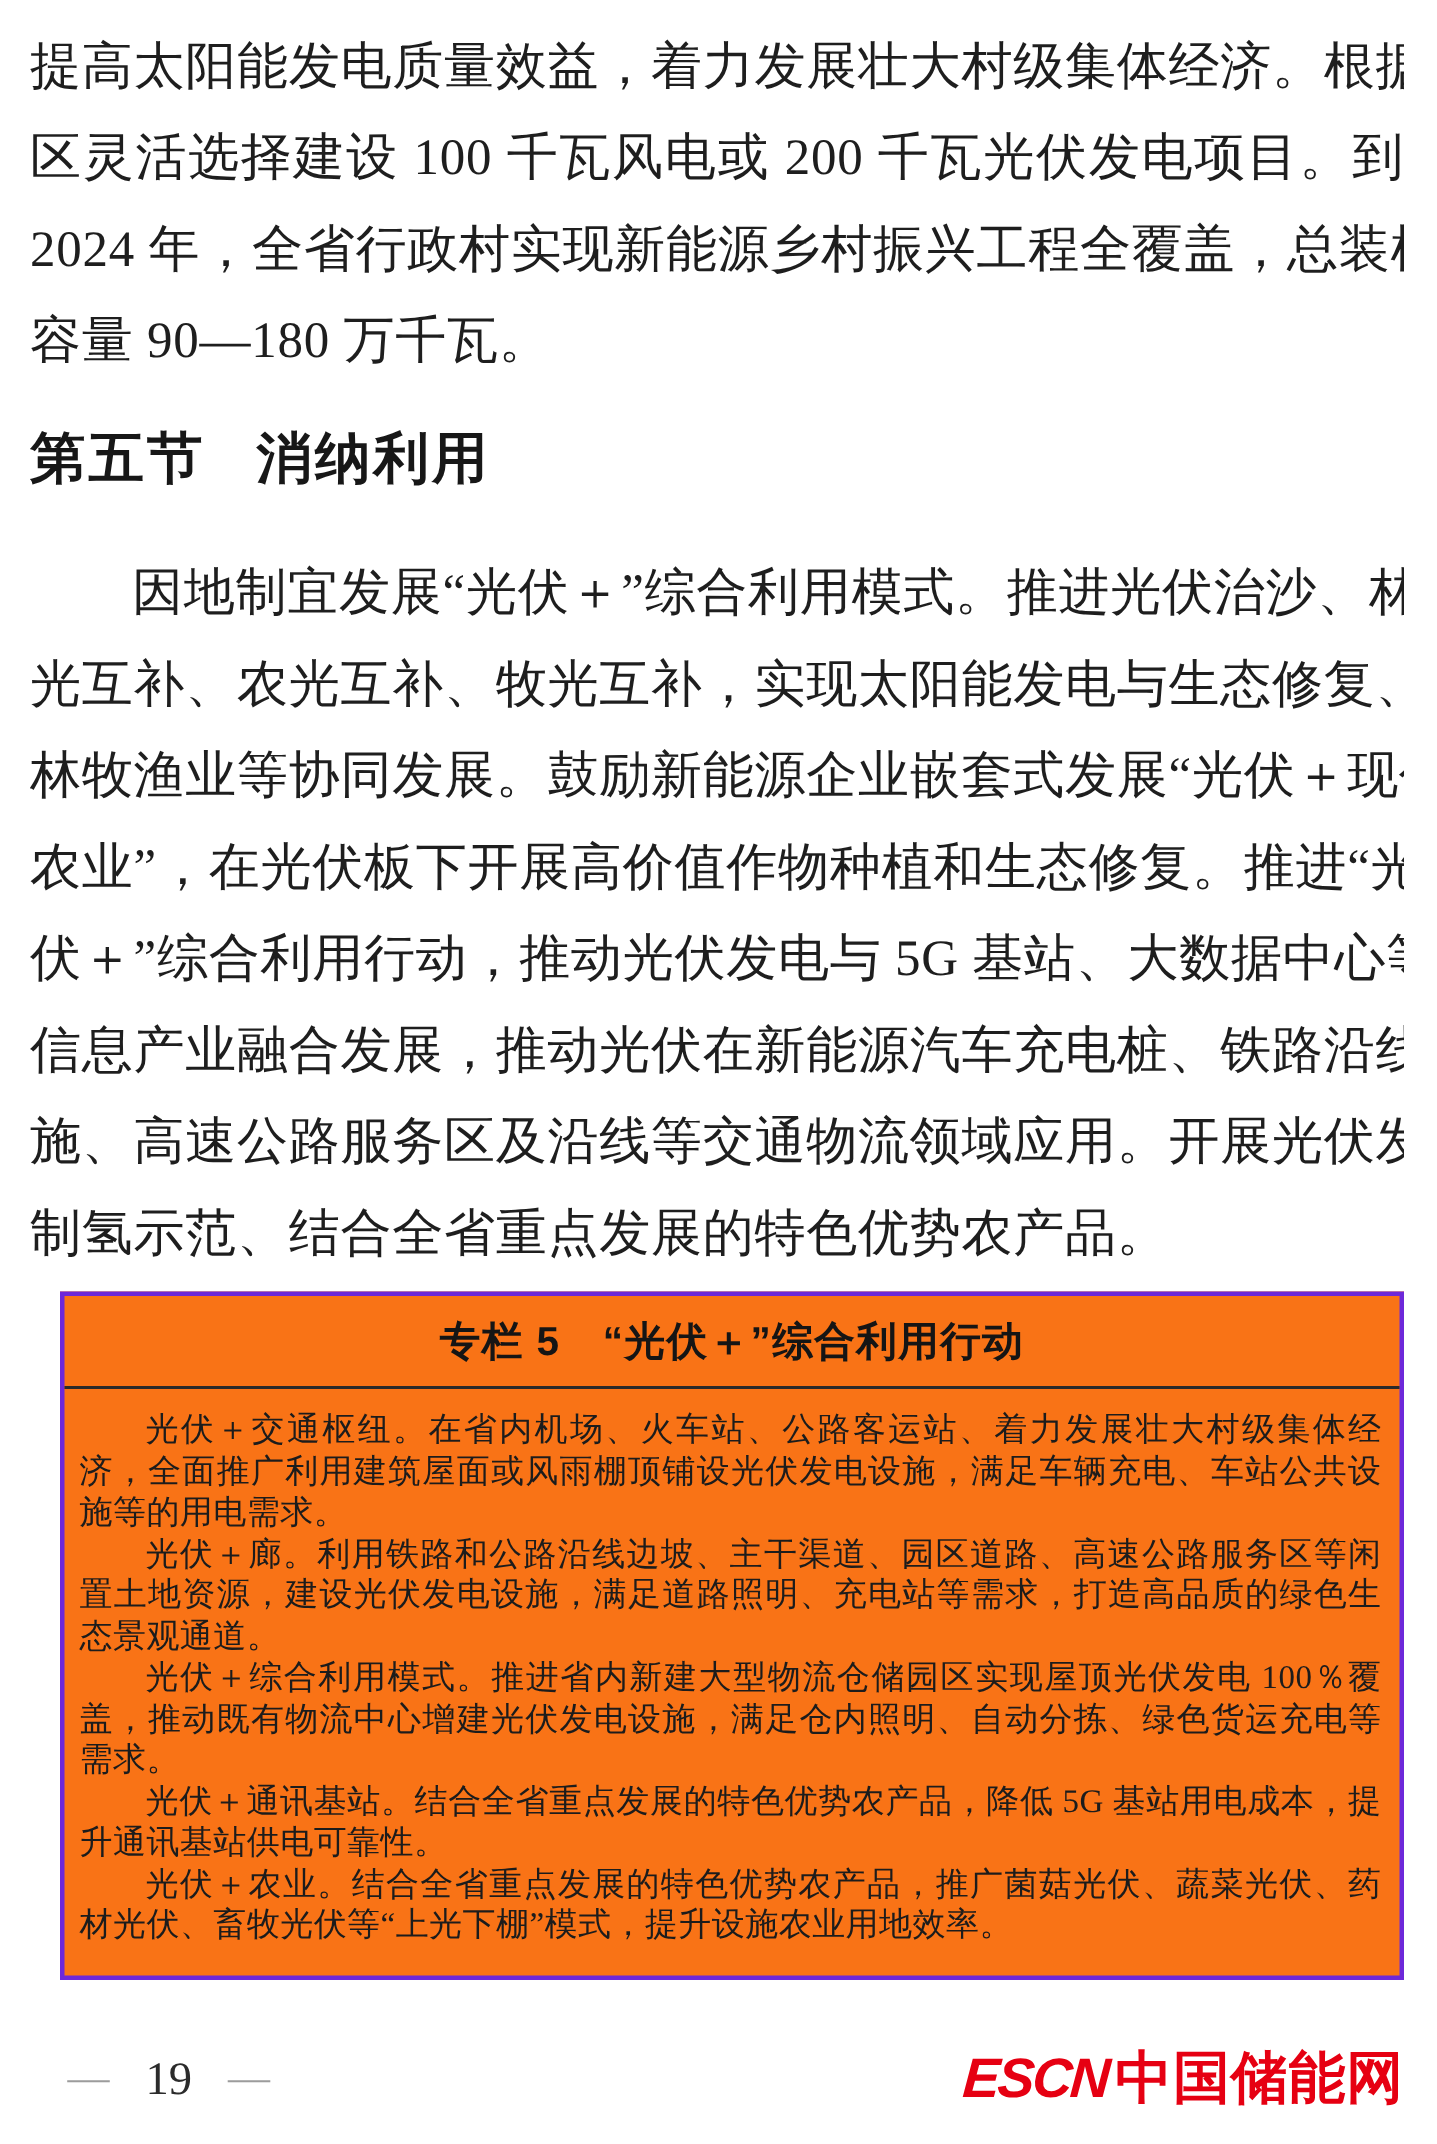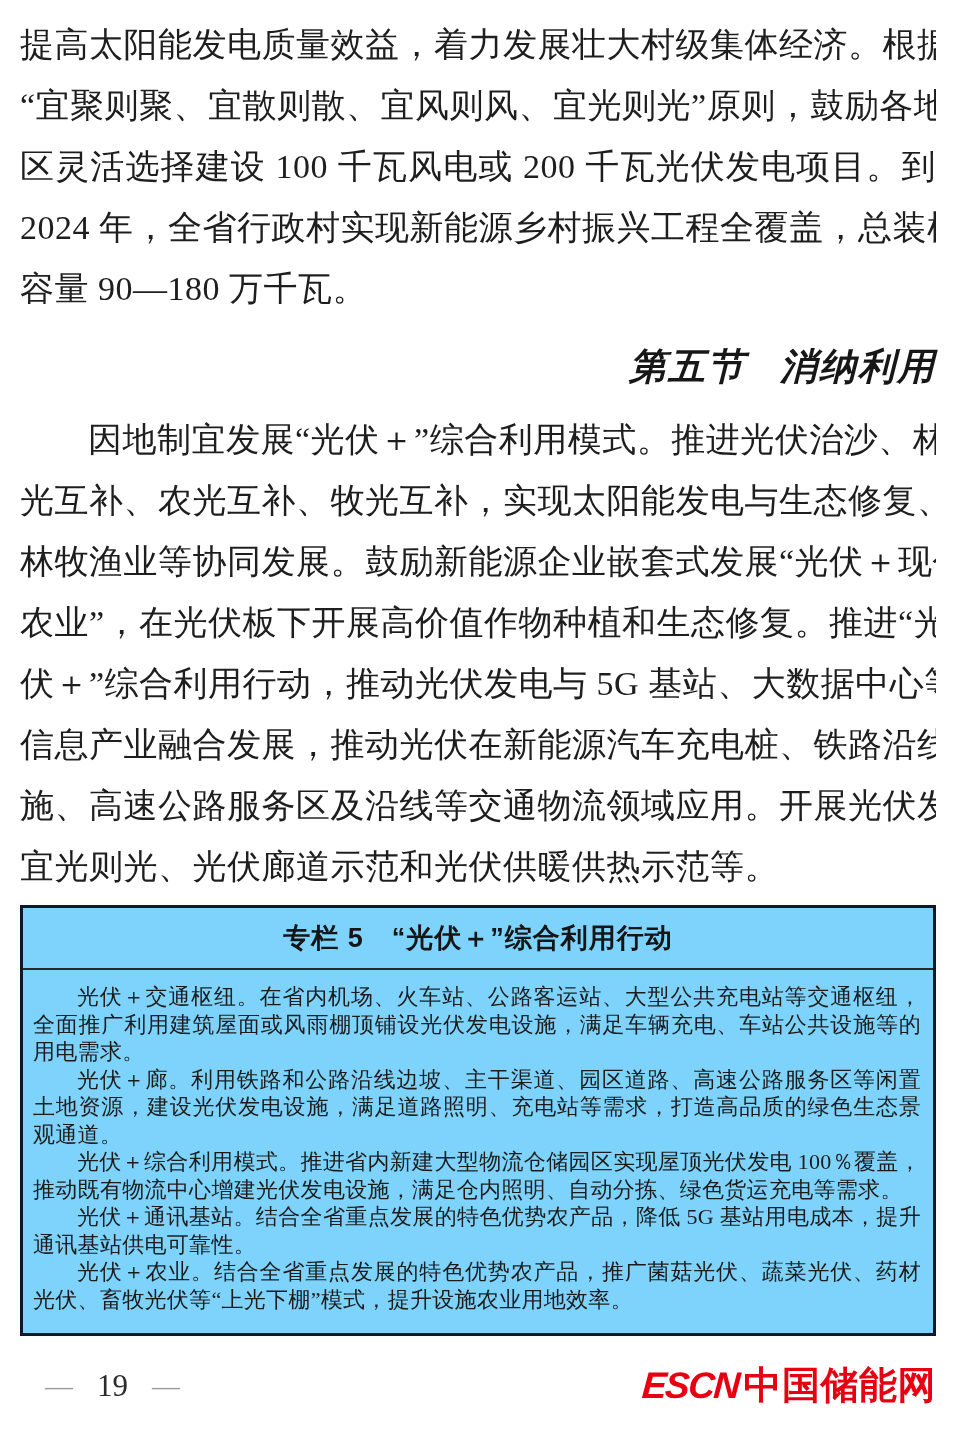--- a/index.html
+++ b/index.html
@@ -27,37 +27,37 @@
     text-align-last: justify;
     letter-spacing: 0.5px;
   }
   .bodytext .line.lastline {
     text-align-last: left;
     white-space: normal;
   }
   .bodytext .line.indent2 { text-indent: 2em; }
 
   .section-heading {
-    margin: 26px 0 20px 0;
-    text-align: right;
+    margin: 26px 0 37px 0;
+    text-align: left;
     font-family: "Liberation Sans", "DejaVu Sans", sans-serif;
     font-weight: 700;
     font-size: 37px;
     line-height: 44px;
     color: #171717;
     letter-spacing: 2px;
-    font-style: italic;
   }
   .section-heading .hgap { display: inline-block; width: 34px; }
 
   
   .callout {
     margin-top: 8px;
-    border: 3px solid #0f172a;
-    background: #7dd3fc;
+    border: 3px solid #6d28d9;
+    background: #f97316;
+    margin-left: 20px;
   }
   .callout-header {
     height: 62px;
     border-bottom: 2px solid #2a2a2a;
     display: flex;
     align-items: center;
     justify-content: center;
     font-family: "Liberation Sans", "DejaVu Sans", sans-serif;
     font-weight: 700;
     font-size: 27px;
@@ -120,48 +120,47 @@
   }
 </style>
 </head>
 <body>
 
 <div class="page">
   <div class="content">
 
     <div class="bodytext">
       <div class="line">提高太阳能发电质量效益，着力发展壮大村级集体经济。根据</div>
-      <div class="line">“宜聚则聚、宜散则散、宜风则风、宜光则光”原则，鼓励各地</div>
       <div class="line">区灵活选择建设 100 千瓦风电或 200 千瓦光伏发电项目。到</div>
       <div class="line">2024 年，全省行政村实现新能源乡村振兴工程全覆盖，总装机</div>
       <div class="line lastline">容量 90—180 万千瓦。</div>
     </div>
 
     <div class="section-heading">
       <span>第五节</span><span class="hgap"></span><span>消纳利用</span>
     </div>
 
     <div class="bodytext">
       <div class="line indent2">因地制宜发展“光伏＋”综合利用模式。推进光伏治沙、林</div>
       <div class="line">光互补、农光互补、牧光互补，实现太阳能发电与生态修复、农</div>
       <div class="line">林牧渔业等协同发展。鼓励新能源企业嵌套式发展“光伏＋现代</div>
       <div class="line">农业”，在光伏板下开展高价值作物种植和生态修复。推进“光</div>
       <div class="line">伏＋”综合利用行动，推动光伏发电与 5G 基站、大数据中心等</div>
       <div class="line">信息产业融合发展，推动光伏在新能源汽车充电桩、铁路沿线设</div>
       <div class="line">施、高速公路服务区及沿线等交通物流领域应用。开展光伏发电</div>
-      <div class="line lastline">宜光则光、光伏廊道示范和光伏供暖供热示范等。</div>
+      <div class="line lastline">制氢示范、结合全省重点发展的特色优势农产品。</div>
     </div>
 
     <div class="callout">
       <div class="callout-header">
         <span class="prefix">专栏 5</span>
         <span>“光伏＋”综合利用行动</span>
       </div>
       <div class="callout-body">
-        <p>光伏＋交通枢纽。在省内机场、火车站、公路客运站、大型公共充电站等交通枢纽，全面推广利用建筑屋面或风雨棚顶铺设光伏发电设施，满足车辆充电、车站公共设施等的用电需求。</p>
+        <p>光伏＋交通枢纽。在省内机场、火车站、公路客运站、着力发展壮大村级集体经济，全面推广利用建筑屋面或风雨棚顶铺设光伏发电设施，满足车辆充电、车站公共设施等的用电需求。</p>
         <p>光伏＋廊。利用铁路和公路沿线边坡、主干渠道、园区道路、高速公路服务区等闲置土地资源，建设光伏发电设施，满足道路照明、充电站等需求，打造高品质的绿色生态景观通道。</p>
         <p>光伏＋综合利用模式。推进省内新建大型物流仓储园区实现屋顶光伏发电 100％覆盖，推动既有物流中心增建光伏发电设施，满足仓内照明、自动分拣、绿色货运充电等需求。</p>
         <p>光伏＋通讯基站。结合全省重点发展的特色优势农产品，降低 5G 基站用电成本，提升通讯基站供电可靠性。</p>
         <p>光伏＋农业。结合全省重点发展的特色优势农产品，推广菌菇光伏、蔬菜光伏、药材光伏、畜牧光伏等“上光下棚”模式，提升设施农业用地效率。</p>
       </div>
     </div>
 
   </div>
 
   <div class="footer">

